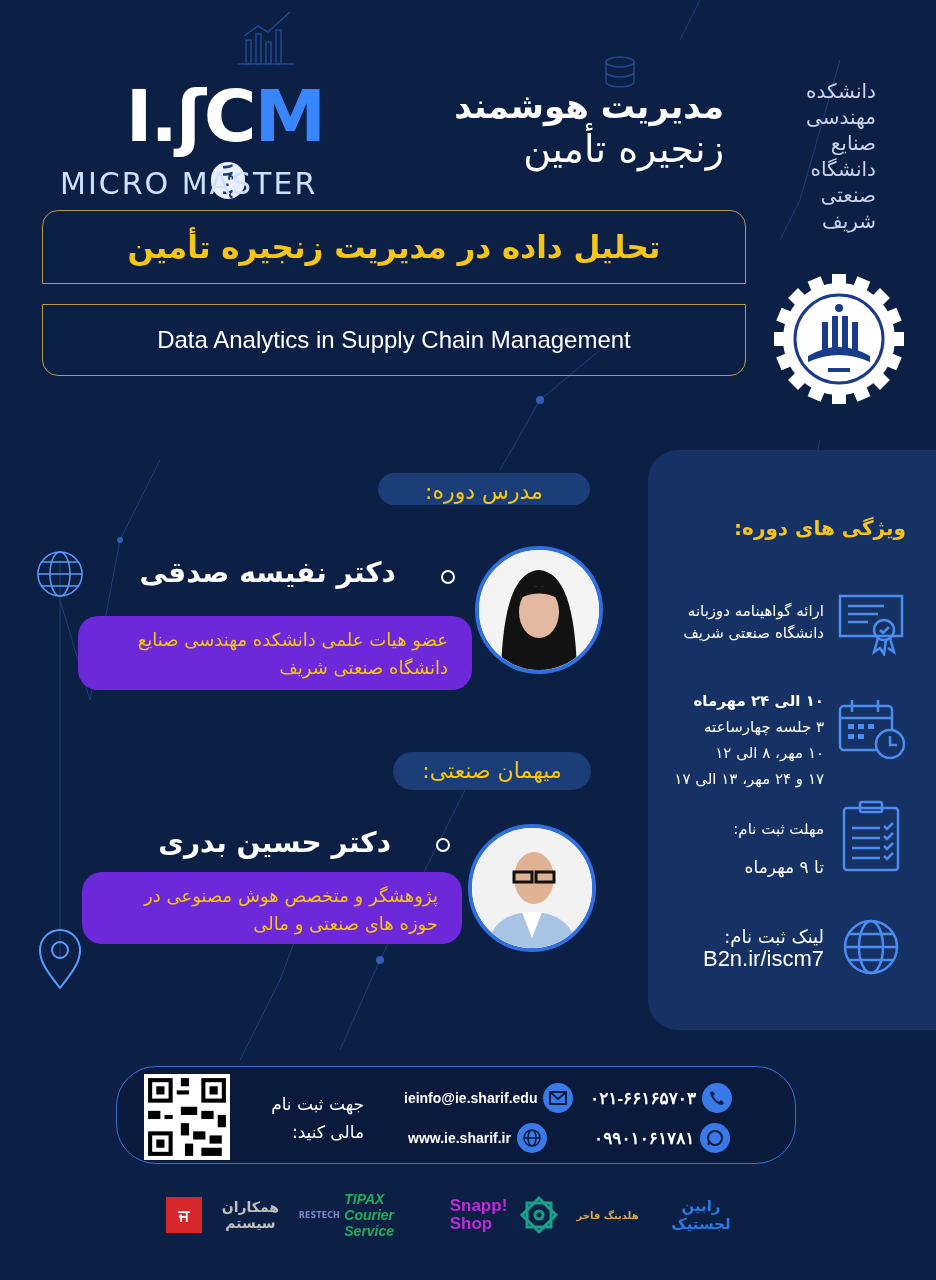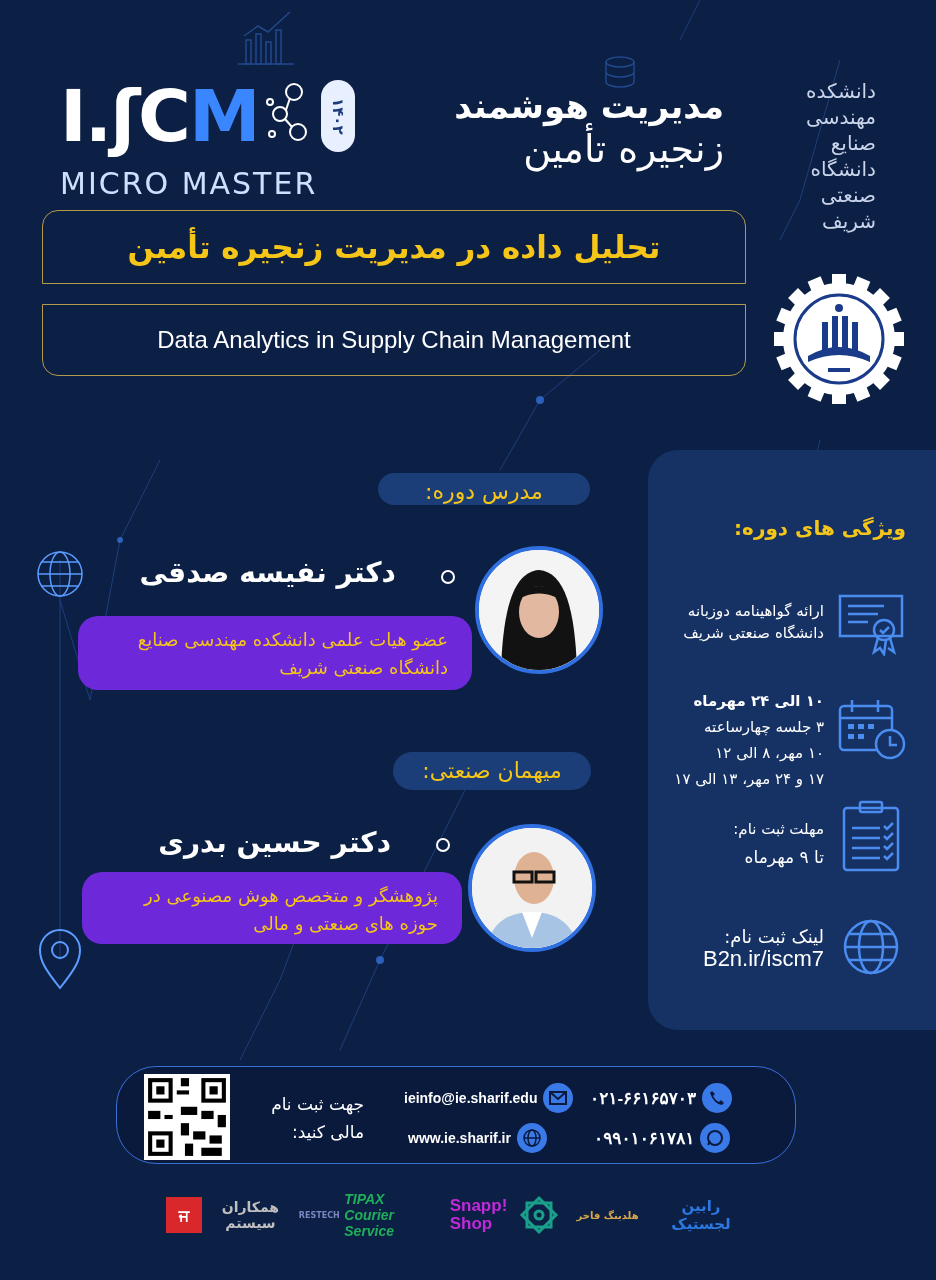--- a/index.html
+++ b/index.html
@@ -8,21 +8,21 @@
     background: #0c1f45;
     font-family: "DejaVu Sans", sans-serif;
     color: #ffffff;
     position: relative;
   }
   .bg-lines { position: absolute; inset: 0; pointer-events: none; }
   .abs { position: absolute; }
 
   
   .logo { left: 60px; top: 80px; width: 330px; height: 120px; }
-  .logo-main { display: flex; gap: 5px; height: 80px; }
+  .logo-main { display: flex; align-items: center; gap: 5px; height: 80px; flex-direction: column; }
   .logo-main .txt { font-family: "DejaVu Sans", sans-serif; font-weight: bold; font-size: 72px; letter-spacing: -2px; color: #ffffff; line-height: 1; }
   .logo-main .txt .blue { color: #3a86ff; }
   .logo-badge { width: 34px; height: 72px; border-radius: 17px; background: #e8f0ff; color: #1a3a7a; font-size: 15px; font-weight: bold; writing-mode: vertical-rl; display:flex; align-items:center; justify-content:center; margin-left: 6px; }
   .logo-sub { font-family: "DejaVu Sans", sans-serif; font-size: 30px; letter-spacing: 2px; color: #cfe0ff; margin-top: 6px; }
 
   
   .main-title { right: 212px; top: 86px; text-align: right; direction: rtl; }
   .main-title .l1 { font-size: 34px; font-weight: bold; color: #ffffff; line-height: 1.2; }
   .main-title .l2 { font-size: 38px; color: #ffffff; line-height: 1.2; }
 
@@ -273,21 +273,21 @@
       <rect x="10" y="26" width="6" height="5"></rect>
       <rect x="20" y="26" width="6" height="5"></rect>
       <rect x="30" y="26" width="6" height="5"></rect>
       <rect x="10" y="36" width="6" height="5"></rect>
       <rect x="20" y="36" width="6" height="5"></rect>
     </g>
 </svg>
 
 <div class="abs feat-text ft3">
   <div>مهلت ثبت نام:</div>
-  <div style="margin-top:6px;font-size:17px;">تا ۹ مهرماه</div>
+  <div style="margin-top:16px;font-size:17px;">تا ۹ مهرماه</div>
 </div>
 <svg class="abs ficon fi3" viewBox="0 0 58 72">
   <g stroke="#4a8cf0" fill="none" stroke-width="2.5">
     <rect x="2" y="8" width="54" height="62" rx="3"></rect>
     <rect x="18" y="2" width="22" height="10" rx="2"></rect>
     <path d="M10 28 h28 M10 38 h28 M10 48 h28 M10 58 h28"></path>
     <path d="M42 26 l3 3 l6 -6 M42 36 l3 3 l6 -6 M42 46 l3 3 l6 -6 M42 56 l3 3 l6 -6"></path>
   </g>
 </svg>
 

